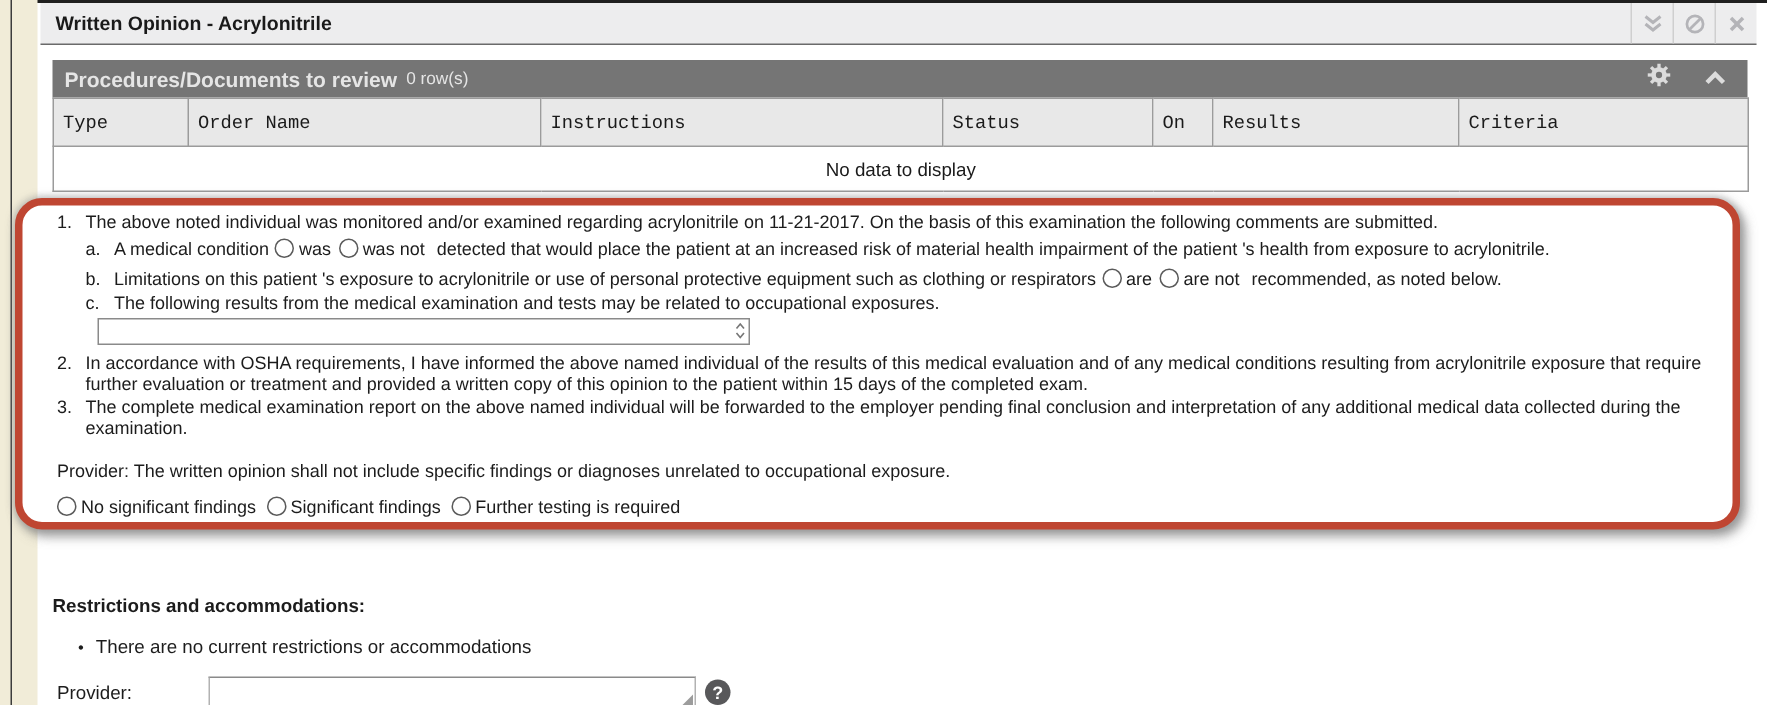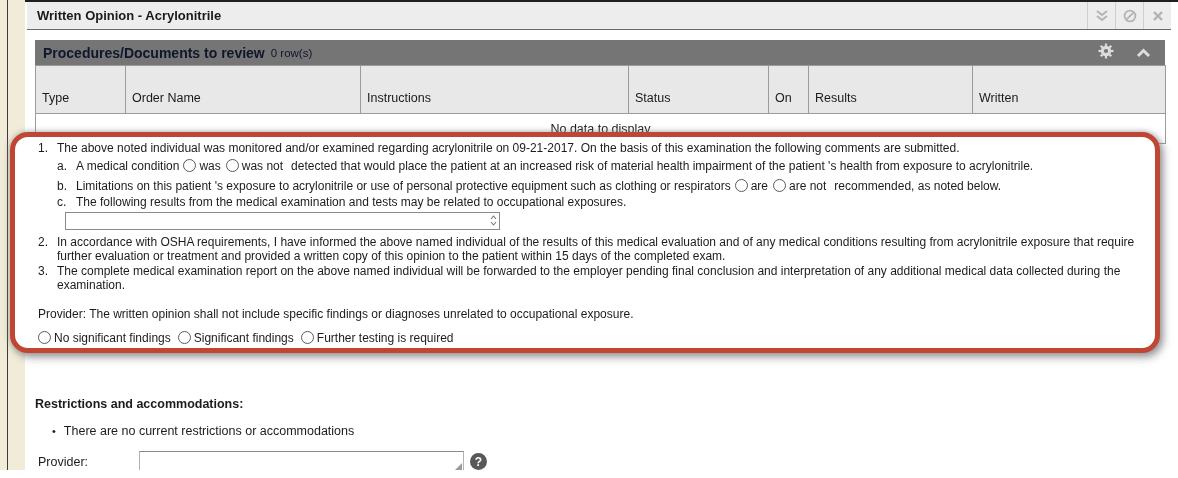--- a/index.html
+++ b/index.html
@@ -14,29 +14,29 @@
   
   .titlebar{position:absolute;left:27px;top:2px;width:1144px;height:27px;background:#ededee;
             border-bottom:1px solid #6a6a6a;display:flex;align-items:center;}
   .title{font-size:13px;font-weight:bold;color:#1a1a1a;padding-left:10px;}
   .titlebar-icons{margin-left:auto;display:flex;height:100%;}
   .tb-cell{width:27px;height:100%;display:flex;align-items:center;justify-content:center;
            border-left:1px solid #cfcfcf;cursor:pointer;}
 
   
   .panelbar{position:absolute;left:35px;top:40px;width:1130px;height:25px;background:#757575;
-            display:flex;align-items:center;color:#0f172a;}
+            display:flex;align-items:center;color:#e5e5e5;}
   .panel-title{font-size:14px;font-weight:bold;padding-left:8px;}
   .panel-count{font-size:11.5px;margin-left:6px;}
   .panel-icons{margin-left:auto;display:flex;align-items:center;gap:22px;padding-right:14px;}
 
   
   .grid{position:absolute;left:35px;top:65px;width:1130px;border-collapse:collapse;table-layout:fixed;}
   .grid th{background:#e8e8e8;border:1px solid #9b9b9b;height:31px;text-align:left;
-           font-size:12.5px;font-weight:normal;color:#1a1a1a;padding:16px 0 0 6px;overflow:hidden;}
+           font-size:12.5px;font-weight:normal;color:#1a1a1a;padding:0 0 0 6px;overflow:hidden;font-family:Liberation Mono, monospace;}
   .grid td{background:#ffffff;border:1px solid #9b9b9b;height:27px;text-align:center;
            font-size:12.5px;color:#1a1a1a;}
 
   
   .highlight-box{position:absolute;left:10px;top:132px;width:1150px;height:221px;
                  border:5px solid #bf4632;border-radius:18px;background:#fff;box-sizing:border-box;
                  box-shadow:0 0 5px 1px rgba(150,150,150,.55), 3px 4px 8px rgba(110,110,110,.7);
                  padding:4px 12px 0 23px;overflow:hidden;font-size:12px;line-height:1.22;}
   .li{display:flex;white-space:nowrap;}
   .li .num{width:19px;flex:none;}
@@ -147,35 +147,35 @@
         <col style="width:193px">
     </colgroup>
     <thead>
       <tr>
         <th>Type</th>
         <th>Order Name</th>
         <th>Instructions</th>
         <th>Status</th>
         <th>On</th>
         <th>Results</th>
-        <th>Written</th>
+        <th>Criteria</th>
       </tr>
     </thead>
     <tbody>
       <tr>
         <td colspan="7">No data to display</td>
       </tr>
     </tbody>
   </table>
 
   <div class="highlight-box">
 
     <div class="li">
       <span class="num">1.</span>
-      <span>The above noted individual was monitored and/or examined regarding acrylonitrile on 09-21-2017. On the basis of this examination the following comments are submitted.</span>
+      <span>The above noted individual was monitored and/or examined regarding acrylonitrile on 11-21-2017. On the basis of this examination the following comments are submitted.</span>
     </div>
 
     <div class="li sub mt3">
       <span class="num">a.</span>
       <span>
         <span>A medical condition</span><span class="radio first"></span><span>was</span><span class="radio"></span><span>was not</span><span class="suffix-gap">detected that would place the patient at an increased risk of material health impairment of the patient 's health from exposure to acrylonitrile.</span>
       </span>
     </div>
 
     <div class="li sub mt6">

